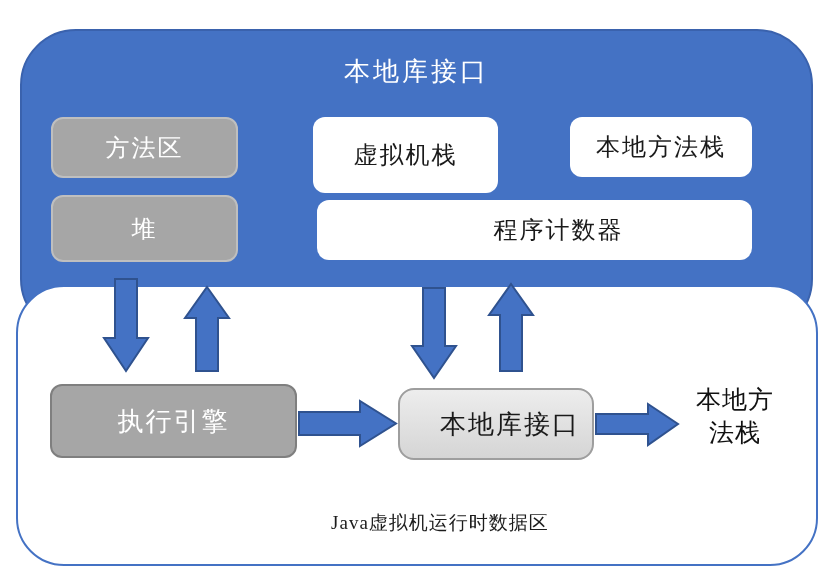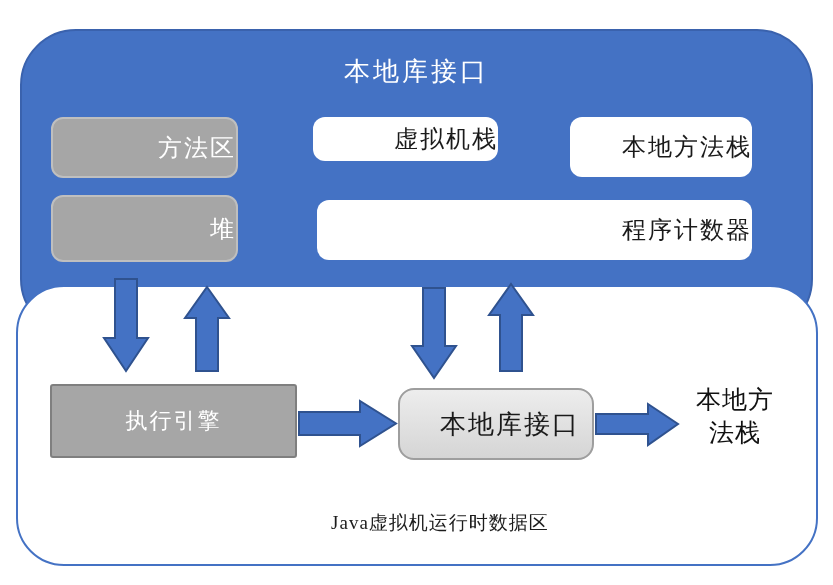--- a/index.html
+++ b/index.html
@@ -24,40 +24,40 @@
     border-radius:48px;z-index:2;
   }
 
   .title{
     left:20px;top:55px;width:793px;height:32px;z-index:3;
     color:#ffffff;font-size:26px;letter-spacing:3px;
     text-align:center;line-height:32px;
   }
 
   .box{
-    z-index:3;display:flex;align-items:center;justify-content:flex-end;
+    z-index:3;display:flex;align-items:center;justify-content:center;
     font-size:24px;letter-spacing:2px;border-radius:12px;
   }
   .box-gray{
     background:var(--gray,#A6A6A6);
     border:2px solid var(--gray-light-edge,#BFBFBF);
     color:#ffffff;
   }
   .box-white{background:#ffffff;color:#1a1a1a;}
 
   .method-area{left:51px;top:117px;width:187px;height:61px;}
   .heap{left:51px;top:195px;width:187px;height:67px;}
-  .vm-stack{left:313px;top:117px;width:185px;height:44px;}
+  .vm-stack{left:313px;top:117px;width:185px;height:76px;}
   .native-stack{left:570px;top:117px;width:182px;height:60px;}
   .program-counter{left:317px;top:200px;width:435px;height:60px;padding-left:48px;}
 
   .engine{
     left:50px;top:384px;width:247px;height:74px;z-index:3;
     background:var(--gray,#A6A6A6);border:2px solid var(--gray-dark-edge,#7F7F7F);
-    border-radius:3px;color:#ffffff;font-size:22px;letter-spacing:2px;
+    border-radius:12px;color:#ffffff;font-size:26px;letter-spacing:2px;
     display:flex;align-items:center;justify-content:center;
   }
   .native-if{
     left:398px;top:388px;width:196px;height:72px;z-index:3;
     background:linear-gradient(#EDEDED,#D5D5D5);
     border:2px solid #9E9E9E;border-radius:16px;
     color:#1a1a1a;font-size:26px;letter-spacing:2px;
     display:flex;align-items:center;justify-content:center;padding-left:28px;
   }
   .native-right-label{

